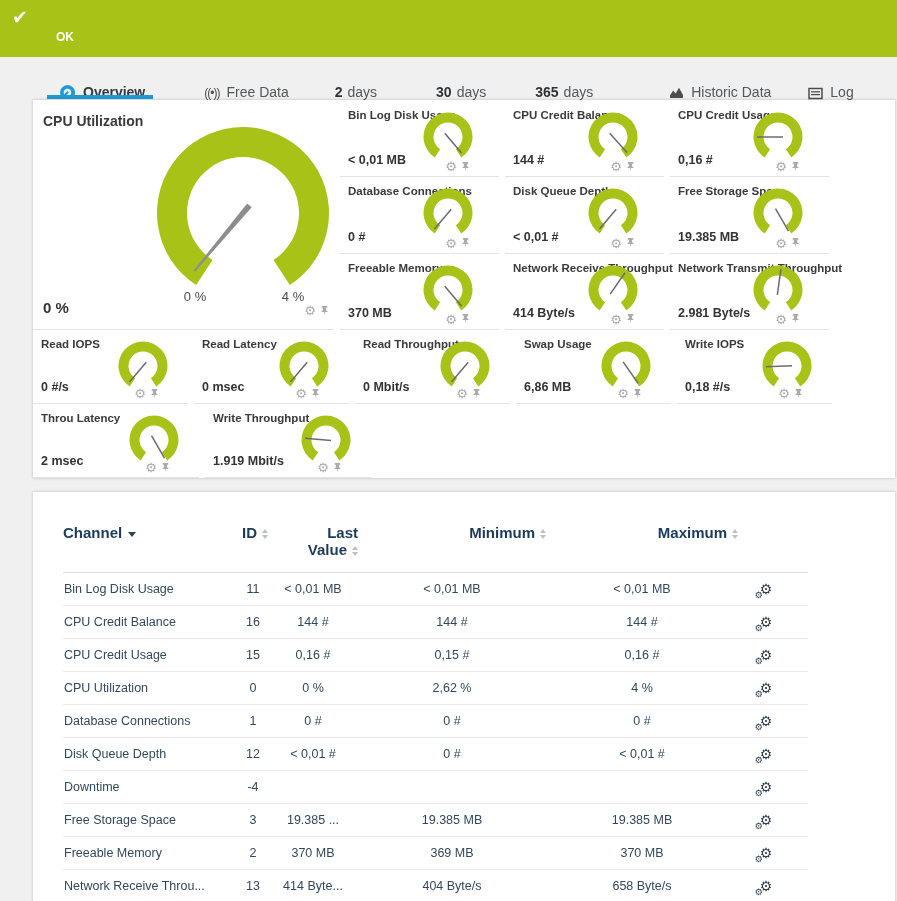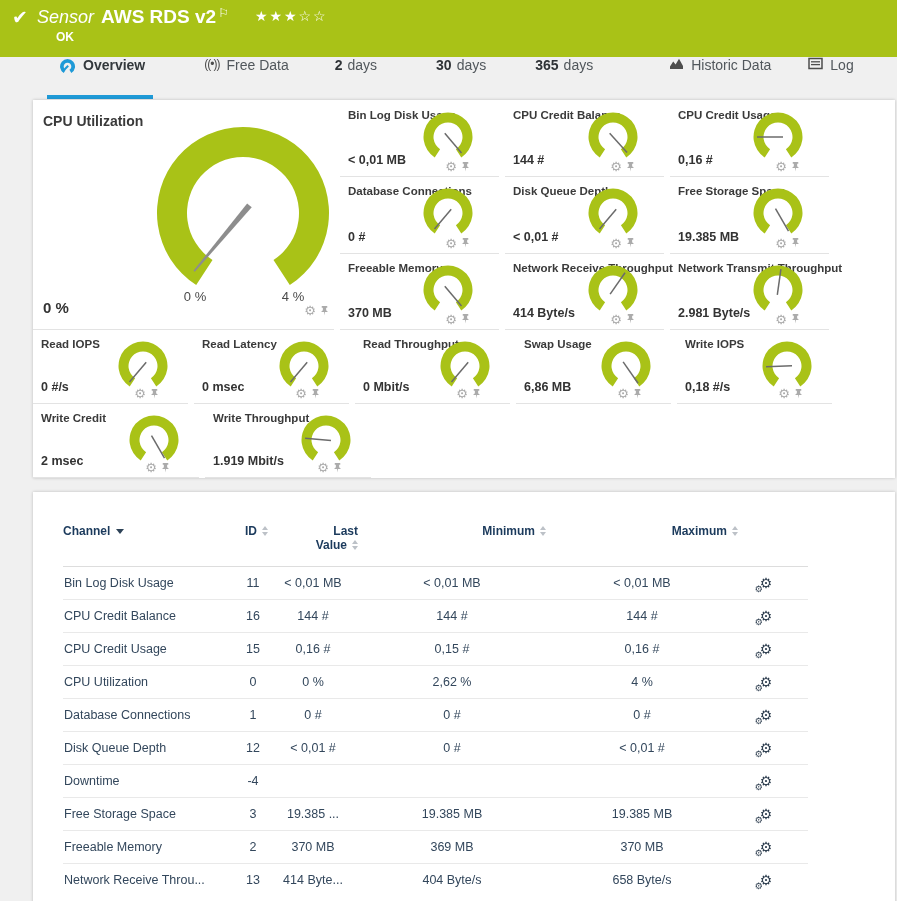--- a/index.html
+++ b/index.html
@@ -18,21 +18,21 @@
   .hdr{position:absolute;left:0;top:0;width:897px;height:57px;background:var(--green);color:#fff;}
   .hdr .chk{position:absolute;left:12px;top:6px;font-size:19px;font-weight:bold;}
   .hdr .line1{position:absolute;left:37px;top:6px;white-space:nowrap;}
   .hdr .kind{font-style:italic;font-size:18px;}
   .hdr .title{font-weight:bold;font-size:19px;margin-left:7px;}
   .hdr .flag{font-size:12px;vertical-align:top;margin-left:2px;cursor:pointer;}
   .hdr .stars{font-size:14px;letter-spacing:2px;margin-left:26px;vertical-align:2px;cursor:pointer;}
   .hdr .ok{position:absolute;left:56px;top:30px;font-size:12px;font-weight:bold;}
   
   .tabbar{position:absolute;left:0;top:57px;width:897px;height:43px;display:flex;align-items:stretch;padding-left:57px;}
-  .tab{position:relative;display:flex;align-items:flex-start;font-size:14px;color:#51575c;cursor:pointer;padding:0 2px;white-space:nowrap;}
+  .tab{position:relative;display:flex;align-items:flex-end;font-size:14px;color:#51575c;cursor:pointer;padding:0 2px;white-space:nowrap;}
   .tab .ticon{margin-right:7px;display:inline-flex;align-items:center;}
   .tab.active{color:#33383c;font-weight:bold;}
   .tab.active::after{content:"";position:absolute;left:-10px;right:-6px;bottom:1px;height:4px;background:var(--blue);}
   .tab .tnum{font-weight:bold;color:#2f3337;margin-right:5px;}
   .brc{font-size:12px;color:#4d4d4d;letter-spacing:-1px;}
   
   .panel{position:absolute;left:33px;width:862px;background:#fff;box-shadow:0 0 3px rgba(0,0,0,.22);}
   #panel-gauges{top:100px;height:378px;padding-top:1px;}
   #panel-table{top:492px;height:440px;}
   
@@ -54,21 +54,21 @@
   .gsvg{position:absolute;right:18px;top:11px;}
   .small-grid .gsvg{right:24px;}
   .cvalue{position:absolute;left:8px;bottom:9px;font-size:12.5px;font-weight:bold;color:#333;white-space:nowrap;}
   .cicons{position:absolute;right:28px;bottom:3px;display:flex;align-items:center;gap:3px;}
   .big-cell .cicons{bottom:auto;}
   .micon{color:#ababab;font-size:13px;line-height:1;cursor:pointer;}
   
   .tbl{border-collapse:collapse;margin:26px 0 0 30px;table-layout:fixed;width:745px;}
   .tbl col.c1{width:175px}.tbl col.c2{width:30px}.tbl col.c3{width:90px}
   .tbl col.c4{width:188px}.tbl col.c5{width:192px}.tbl col.c6{width:70px}
-  .tbl th{font-size:12px;color:var(--thead);font-weight:bold;text-align:right;
+  .tbl th{font-size:15px;color:var(--thead);font-weight:bold;text-align:right;
           padding:6px 0 14px 0;vertical-align:top;cursor:pointer;white-space:nowrap;}
   .tbl th.hch{text-align:left;}
   .tbl td{font-size:12.5px;color:var(--ttext);height:33px;border-top:1px solid #e9e9e9;
           text-align:center;white-space:nowrap;overflow:hidden;}
   .tbl td.c-ch{text-align:left;cursor:pointer;}
   .tbl tr.hrow th{border-bottom:1px solid #ddd;}
   .caret{display:inline-block;width:0;height:0;border-left:4px solid transparent;border-right:4px solid transparent;
          border-top:5px solid #2d4257;margin-left:6px;vertical-align:1px;}
   .updown{display:inline-block;margin-left:5px;vertical-align:-1px;}
   .updown i{display:block;width:0;height:0;border-left:3.5px solid transparent;border-right:3.5px solid transparent;}
@@ -77,23 +77,20 @@
   .chgear{position:relative;display:inline-block;color:#2f3f50;margin-right:14px;cursor:pointer;}
   .chgear .g1{font-size:14px;}
   .chgear .g2{font-size:9px;position:absolute;left:-5px;bottom:-3px;}
   .c-gear{text-align:right;}
 </style>
 </head>
 <body>
 
 <div class="hdr">
   <span class="chk">✔</span>
-  <span class="line1">
-    <span class="kind">Sensor</span><span class="title">AWS RDS v2</span><span class="flag">⚐</span><span class="stars">★★★☆☆</span>
-  </span>
   <span class="ok">OK</span>
 </div>
 
 <div class="tabbar">
   <div class="tab active" style="margin-right:55px">
     <span class="ticon">
         <svg id="tab-gauge-svg" width="17" height="17" viewBox="0 0 17 17">
           <path d="M4.8 16.0 A7.5 7.5 0 1 1 12.3 16.0 L10.4 12.8 A3.8 3.8 0 1 0 6.6 12.8 Z" fill="#1f9ad7"></path>
           <line x1="0" y1="1" x2="0" y2="-7" transform="translate(8.5,9.5) rotate(-135)" stroke="#1f9ad7" stroke-width="2"></line>
         </svg>
@@ -363,21 +360,21 @@
     <div class="cicons">
       <span class="micon gearglyph">⚙</span>
       <svg class="micon" width="11" height="12" viewBox="0 0 12 12">
             <path d="M3 0.5 L9 0.5 L9 2.5 L7.8 2.5 L7.8 5.2 L9.8 7 L2.2 7 L4.2 5.2 L4.2 2.5 L3 2.5 Z M5.5 7 L6.5 7 L6 11 Z" fill="#ababab"></path>
           </svg>
     </div>
   </div>
 </div>
   <div class="row5" id="row-5">
   <div class="cell">
-    <div class="ctitle">Write Credit</div>
+    <div class="ctitle">Throu Latency</div>
     <svg class="gsvg" width="54" height="50" viewBox="0 0 54 50">
           <path d="M13.7 45.5 A24.5 24.5 0 1 1 40.3 45.5 L34.9 37.2 A14.5 14.5 0 1 0 19.1 37.2 Z" fill="#a9c217"></path>
           <line x1="0" y1="5" x2="0" y2="-21" transform="translate(27,25) rotate(150)" stroke="#6b6b6b" stroke-width="1.5"></line>
         </svg>
     <div class="cvalue">2 msec</div>
     <div class="cicons">
       <span class="micon gearglyph">⚙</span>
       <svg class="micon" width="11" height="12" viewBox="0 0 12 12">
             <path d="M3 0.5 L9 0.5 L9 2.5 L7.8 2.5 L7.8 5.2 L9.8 7 L2.2 7 L4.2 5.2 L4.2 2.5 L3 2.5 Z M5.5 7 L6.5 7 L6 11 Z" fill="#ababab"></path>
           </svg>

